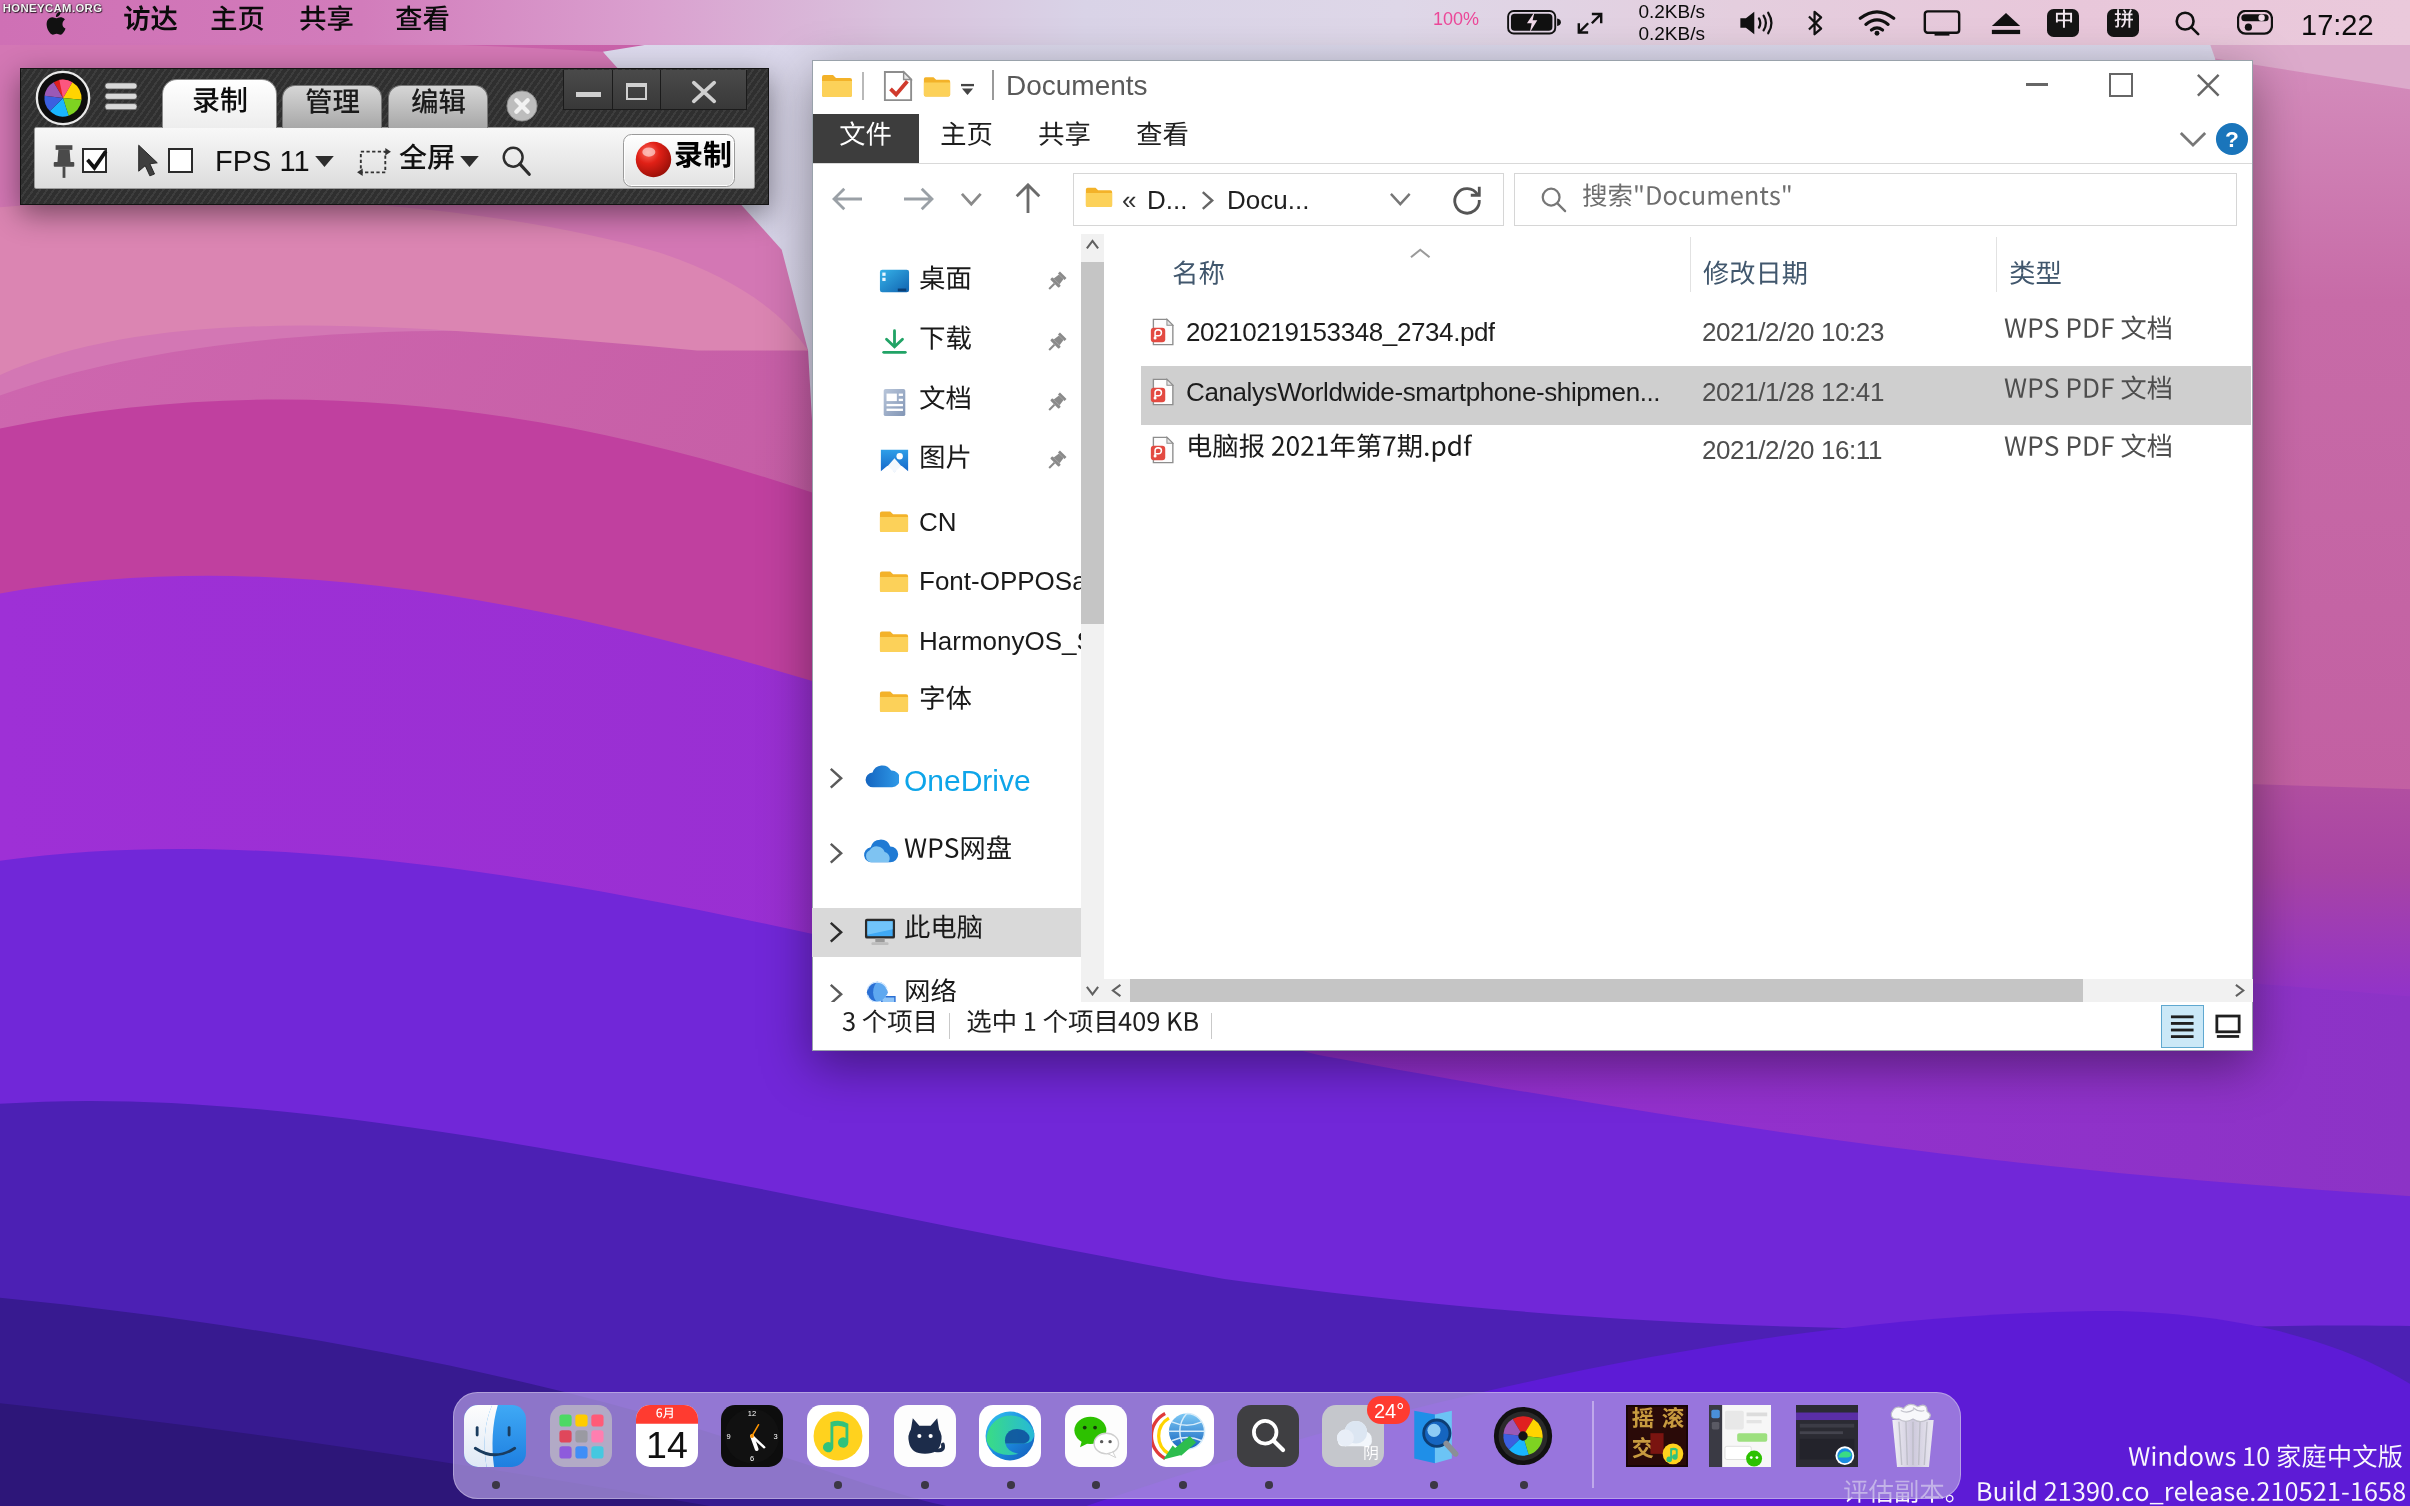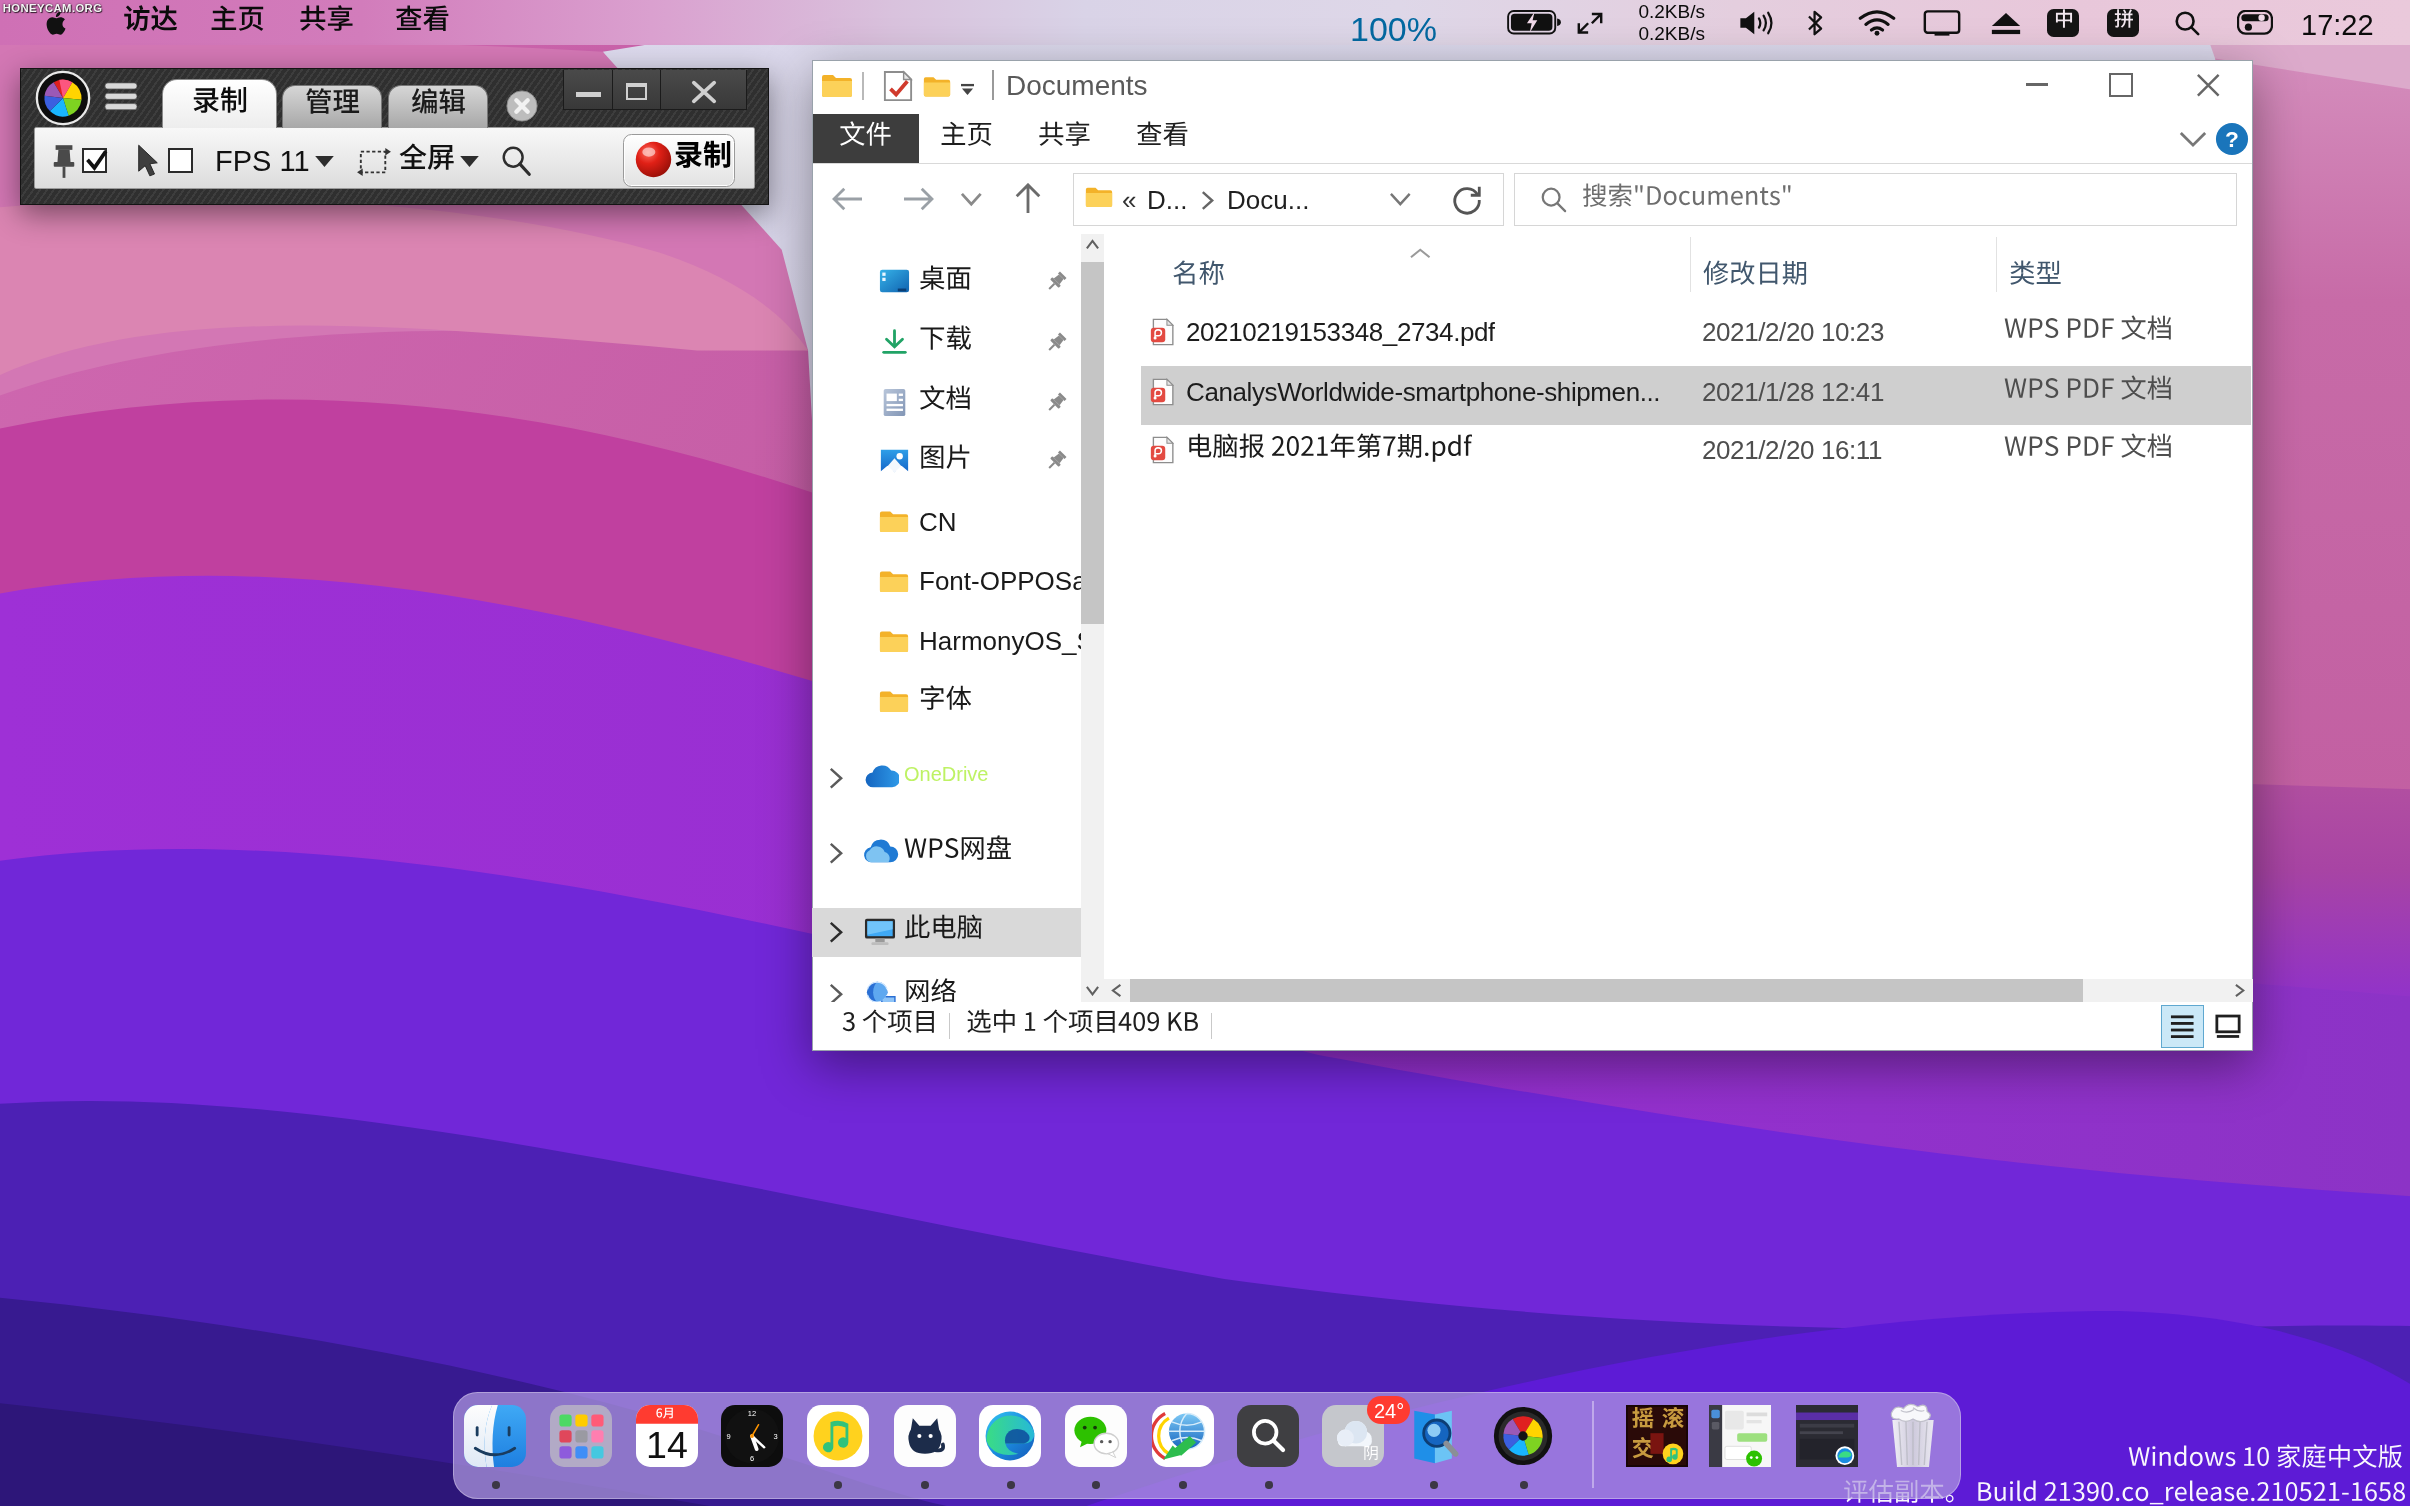--- a/index.html
+++ b/index.html
@@ -59,21 +59,21 @@
       <path transform="translate(29.0,24.9) scale(0.029000,-0.029000)" d="M327 658H943V554H327ZM65 783 157 830Q181 801 206 767Q230 732 251 699Q272 665 282 638L183 585Q174 612 155 646Q135 681 112 717Q88 753 65 783ZM569 844H681Q678 744 673 652Q667 561 651 478Q636 396 604 325Q572 254 518 196Q464 139 380 95Q374 109 362 125Q350 141 336 156Q322 172 310 181Q386 219 434 269Q482 320 509 381Q536 443 548 516Q560 589 564 671Q567 754 569 844ZM273 481V99H165V377H40V481ZM218 148Q236 148 251 140Q267 131 287 116Q307 102 335 85Q386 55 454 47Q521 38 606 38Q647 38 695 40Q743 42 793 45Q843 48 889 52Q935 56 972 62Q966 47 959 26Q951 4 946 -17Q941 -38 940 -54Q915 -55 873 -57Q831 -59 783 -61Q734 -62 687 -63Q639 -64 602 -64Q506 -64 439 -53Q372 -42 317 -10Q283 9 258 29Q232 49 215 49Q200 49 181 30Q161 10 141 -19Q120 -49 99 -81L25 24Q76 80 128 114Q180 148 218 148ZM558 442 644 498Q687 459 731 416Q774 373 815 329Q857 285 891 244Q926 202 950 168L859 100Q837 134 802 177Q768 221 727 267Q686 313 643 358Q599 403 558 442Z"></path>
     </svg></div><div class="z6" style="position:absolute;left:210px;top:4.7px;width:55px;height:34px;"><svg width="55" height="34" viewBox="0 0 58 36" fill="#0b0b0b" xmlns="http://www.w3.org/2000/svg">
       <path transform="translate(0.0,24.9) scale(0.029000,-0.029000)" d="M99 649H899V556H99ZM148 356H855V265H148ZM54 41H950V-51H54ZM448 572H552V-7H448ZM361 789 439 843Q471 821 507 793Q543 765 575 737Q608 709 628 685L544 625Q526 648 496 678Q465 707 430 736Q394 766 361 789Z"></path>
       <path transform="translate(29.0,24.9) scale(0.029000,-0.029000)" d="M71 793H938V705H71ZM444 748 552 733Q533 687 510 640Q488 594 469 561L386 578Q397 602 408 632Q419 662 429 693Q439 723 444 748ZM454 457H552V275Q552 233 541 191Q531 150 504 111Q477 72 427 37Q377 1 298 -29Q219 -60 104 -85Q99 -74 89 -60Q79 -46 68 -32Q57 -17 46 -8Q154 12 227 38Q300 64 345 93Q390 122 414 152Q438 182 446 214Q454 245 454 276ZM541 103 595 167Q638 150 685 127Q733 105 781 81Q829 56 870 32Q912 9 941 -12L883 -86Q855 -66 815 -41Q775 -16 728 10Q680 35 632 60Q584 84 541 103ZM162 597H851V133H750V510H258V131H162Z"></path>
     </svg></div><div class="z6" style="position:absolute;left:299px;top:4.7px;width:55px;height:34px;"><svg width="55" height="34" viewBox="0 0 58 36" fill="#0b0b0b" xmlns="http://www.w3.org/2000/svg">
       <path transform="translate(0.0,24.9) scale(0.029000,-0.029000)" d="M271 836H369V271H271ZM631 836H729V271H631ZM46 332H957V239H46ZM84 641H924V550H84ZM580 145 664 192Q709 160 762 121Q814 81 862 42Q911 3 942 -28L850 -84Q822 -54 775 -14Q729 26 678 68Q626 110 580 145ZM318 190 417 152Q381 108 333 65Q286 21 234 -17Q183 -56 133 -85Q123 -74 110 -62Q96 -50 82 -38Q68 -26 57 -18Q105 8 155 43Q205 77 248 116Q290 155 318 190Z"></path>
       <path transform="translate(29.0,24.9) scale(0.029000,-0.029000)" d="M52 185H950V104H52ZM147 364H764V289H147ZM448 238H548V7Q548 -30 536 -48Q523 -66 493 -75Q463 -83 416 -84Q369 -85 303 -85Q298 -67 289 -46Q280 -24 270 -7Q302 -8 334 -9Q366 -9 391 -9Q415 -9 424 -9Q438 -8 443 -4Q448 0 448 11ZM744 364H770L791 368L852 315Q803 288 744 264Q685 239 622 220Q558 200 494 185Q486 197 472 213Q458 229 448 238Q502 250 559 268Q615 286 664 306Q713 327 744 346ZM279 558V483H721V558ZM185 626H821V416H185ZM63 762H935V682H63ZM423 834 519 852Q535 823 548 788Q562 754 567 728L466 708Q461 733 449 769Q437 804 423 834Z"></path>
     </svg></div><div class="z6" style="position:absolute;left:395px;top:4.7px;width:55px;height:34px;"><svg width="55" height="34" viewBox="0 0 58 36" fill="#0b0b0b" xmlns="http://www.w3.org/2000/svg">
       <path transform="translate(0.0,24.9) scale(0.029000,-0.029000)" d="M308 219V149H684V219ZM308 350V282H684V350ZM214 414H782V85H214ZM55 724H946V641H55ZM450 844H544V445H450ZM401 699 480 668Q448 619 404 573Q360 527 309 488Q258 448 203 416Q148 384 92 362Q85 374 74 388Q63 402 52 415Q41 429 31 438Q84 456 138 484Q192 511 241 546Q291 580 332 619Q373 658 401 699ZM589 699Q618 658 660 621Q701 583 752 550Q802 517 858 491Q913 464 968 447Q958 439 946 425Q934 411 924 397Q913 382 906 370Q849 391 794 422Q738 453 686 492Q635 531 590 576Q546 620 512 669ZM68 30H935V-54H68Z"></path>
       <path transform="translate(29.0,24.9) scale(0.029000,-0.029000)" d="M257 400H846V-87H752V327H348V-87H257ZM57 535H943V458H57ZM128 668H887V595H128ZM318 270H790V208H318ZM318 149H790V87H318ZM309 25H791V-48H309ZM822 838 880 770Q807 757 716 748Q626 738 527 733Q428 727 328 724Q227 721 134 721Q133 737 128 758Q122 779 116 793Q207 794 306 797Q404 799 500 805Q595 810 678 819Q761 827 822 838ZM405 763 503 743Q470 621 416 506Q362 391 282 295Q202 199 88 132Q82 143 71 157Q61 171 50 184Q38 198 29 207Q135 266 210 355Q284 443 332 549Q380 654 405 763Z"></path>
-    </svg></div><div class="lib" style="position:absolute;left:1350px;top:8.5px;font-size:34px;color:#0369a1;z-index:6">100%</div><svg style="position:absolute;left:1507px;top:10.4px;z-index:6" width="55" height="24.5" viewBox="0 0 58 26">
+    </svg></div><div class="lib" style="position:absolute;left:1433px;top:8.5px;font-size:18px;color:#ec4899;z-index:6">100%</div><svg style="position:absolute;left:1507px;top:10.4px;z-index:6" width="55" height="24.5" viewBox="0 0 58 26">
 <rect x="1" y="1" width="50" height="24" rx="6" fill="none" stroke="#111" stroke-width="2"></rect>
 <rect x="4" y="4" width="44" height="18" rx="4" fill="#111"></rect>
 <path d="M29,2 L21,14 L26,14 L24,24 L32,11 L27,11 Z" fill="#f0d9e8"></path>
 <path d="M53,9 q4,0.5 4,4 q0,3.5 -4,4 Z" fill="#111"></path>
   </svg><svg style="position:absolute;left:1576px;top:11.3px;z-index:6" width="28" height="24.5" viewBox="0 0 30 26">
 <g stroke="#111" stroke-width="2.6" fill="none">
       <path d="M17,3 L27,3 L27,13"></path>
       <path d="M27,3 L17,13"></path>
       <path d="M13,23 L3,23 L3,13"></path>
       <path d="M3,23 L13,13"></path>
@@ -406,21 +406,21 @@
       </svg></div><svg style="position:absolute;left:827px;top:766px;z-index:21" width="17" height="24.5" viewBox="0 0 18 26">
 <path d="M4,3 L15,13 L4,23" fill="none" stroke="#5a5a5a" stroke-width="2.6"></path>
     </svg><div style="position:absolute;left:861px;top:765px;z-index:21"><svg width="38" height="26" viewBox="0 0 40 28">
 <defs>
           <linearGradient id="od" x1="0" y1="0" x2="1" y2="0">
             <stop offset="0" stop-color="#1565c0"></stop>
             <stop offset="1" stop-color="#2f9ae8"></stop>
           </linearGradient>
         </defs>
 <path d="M13,24 a8,8 0 0 1 -1,-16 a11,11 0 0 1 20,-2 a9,9 0 0 1 1,18 Z" fill="url(#od)"></path>
-      </svg></div><div class="lib" style="position:absolute;left:904px;top:763px;font-size:20px;color:#bef264;z-index:21">OneDrive</div><svg style="position:absolute;left:827px;top:841px;z-index:21" width="17" height="24.5" viewBox="0 0 18 26">
+      </svg></div><div class="lib" style="position:absolute;left:904px;top:763px;font-size:30px;color:#0ea5e9;z-index:21">OneDrive</div><svg style="position:absolute;left:827px;top:841px;z-index:21" width="17" height="24.5" viewBox="0 0 18 26">
 <path d="M4,3 L15,13 L4,23" fill="none" stroke="#5a5a5a" stroke-width="2.6"></path>
     </svg><div style="position:absolute;left:861px;top:838px;z-index:21"><svg width="38" height="28" viewBox="0 0 40 30">
 <path d="M12,26 a8,8 0 0 1 -2,-16 a11,11 0 0 1 21,-1 a8.5,8.5 0 0 1 0,17 Z" fill="#1f7ad4"></path>
 <path d="M10,26 a7,7 0 0 1 -1,-13 a9,9 0 0 1 16,2 a7,7 0 0 1 4,11 Z" fill="#7ec3f2"></path>
       </svg></div><div class="z21" style="position:absolute;left:904px;top:835px;width:108px;height:33px;"><svg width="108" height="33" viewBox="0 0 115 35" fill="#1a1a1a" xmlns="http://www.w3.org/2000/svg">
         <path transform="translate(0.0,24.1) scale(0.028000,-0.028000)" d="M181 0 26 733H121L198 334Q209 275 220 216Q231 156 242 96H246Q259 156 272 216Q285 275 298 334L399 733H484L586 334Q599 275 612 216Q625 156 639 96H644Q654 156 664 216Q674 275 684 334L763 733H851L700 0H588L477 442Q467 486 459 526Q450 567 441 609H437Q429 567 419 526Q409 486 400 442L291 0Z"></path>
         <path transform="translate(24.6,24.1) scale(0.028000,-0.028000)" d="M101 0V733H310Q392 733 454 713Q516 692 550 645Q584 598 584 518Q584 441 550 391Q516 341 455 316Q394 292 314 292H193V0ZM193 367H302Q398 367 445 403Q492 439 492 518Q492 598 444 628Q395 658 298 658H193Z"></path>
         <path transform="translate(42.3,24.1) scale(0.028000,-0.028000)" d="M304 -13Q226 -13 161 16Q95 45 48 95L103 159Q142 118 195 93Q248 68 305 68Q378 68 418 101Q459 134 459 187Q459 226 443 249Q426 272 399 287Q371 303 336 318L231 364Q197 379 163 402Q128 425 105 462Q82 499 82 552Q82 609 112 652Q142 696 194 721Q246 746 313 746Q379 746 435 721Q490 696 528 656L480 597Q446 628 405 647Q365 665 313 665Q251 665 214 637Q176 608 176 559Q176 523 195 500Q213 477 241 463Q269 449 298 436L402 391Q444 373 479 348Q513 323 533 286Q553 249 553 195Q553 137 523 90Q493 42 437 15Q381 -13 304 -13Z"></path>
         <path transform="translate(59.0,24.1) scale(0.028000,-0.028000)" d="M403 640 472 632Q441 445 383 295Q326 146 230 46Q225 52 214 59Q203 67 191 75Q180 83 172 88Q235 148 281 233Q326 318 356 421Q385 524 403 640ZM687 638 755 630Q726 439 668 289Q610 138 511 38Q505 44 494 52Q483 60 472 68Q461 76 452 80Q518 141 564 225Q611 310 641 414Q671 519 687 638ZM194 536 240 578Q277 534 316 484Q354 435 390 385Q426 335 456 289Q486 243 506 206L457 157Q437 195 407 242Q377 289 342 340Q306 392 268 442Q230 492 194 536ZM483 535 532 574Q571 527 611 474Q650 422 686 367Q722 313 751 263Q781 213 799 171L747 127Q728 169 699 220Q670 272 635 326Q599 381 560 435Q522 489 483 535ZM88 780H886V708H164V-78H88ZM840 780H915V20Q915 -16 905 -35Q894 -54 869 -64Q845 -73 803 -75Q760 -78 692 -77Q690 -67 685 -54Q680 -40 674 -26Q669 -13 663 -3Q696 -4 727 -5Q758 -5 782 -5Q805 -4 814 -4Q828 -3 834 2Q840 7 840 20Z"></path>
         <path transform="translate(87.0,24.1) scale(0.028000,-0.028000)" d="M246 765H779V703H246ZM51 550H956V484H51ZM212 765H287V588Q287 534 275 474Q263 415 229 359Q195 302 129 259Q124 267 114 277Q104 288 93 298Q83 307 74 312Q135 351 165 398Q194 445 203 495Q212 544 212 589ZM741 765H816V366Q816 339 808 324Q800 308 779 299Q759 291 725 290Q691 288 640 288Q638 302 631 320Q624 338 616 352Q652 351 683 351Q713 351 723 352Q741 352 741 367ZM463 850 545 834Q530 804 517 776Q504 748 492 728L421 743Q432 767 445 797Q457 827 463 850ZM397 647 434 690Q461 678 490 662Q518 646 543 629Q569 612 585 596L546 549Q531 564 506 582Q481 600 452 617Q424 635 397 647ZM390 426 428 469Q456 456 486 438Q517 420 544 402Q571 384 588 368L550 320Q533 337 506 356Q479 375 449 393Q418 412 390 426ZM45 15H955V-52H45ZM158 261H843V-18H770V200H635V-18H565V200H431V-18H362V200H228V-18H158Z"></path>

